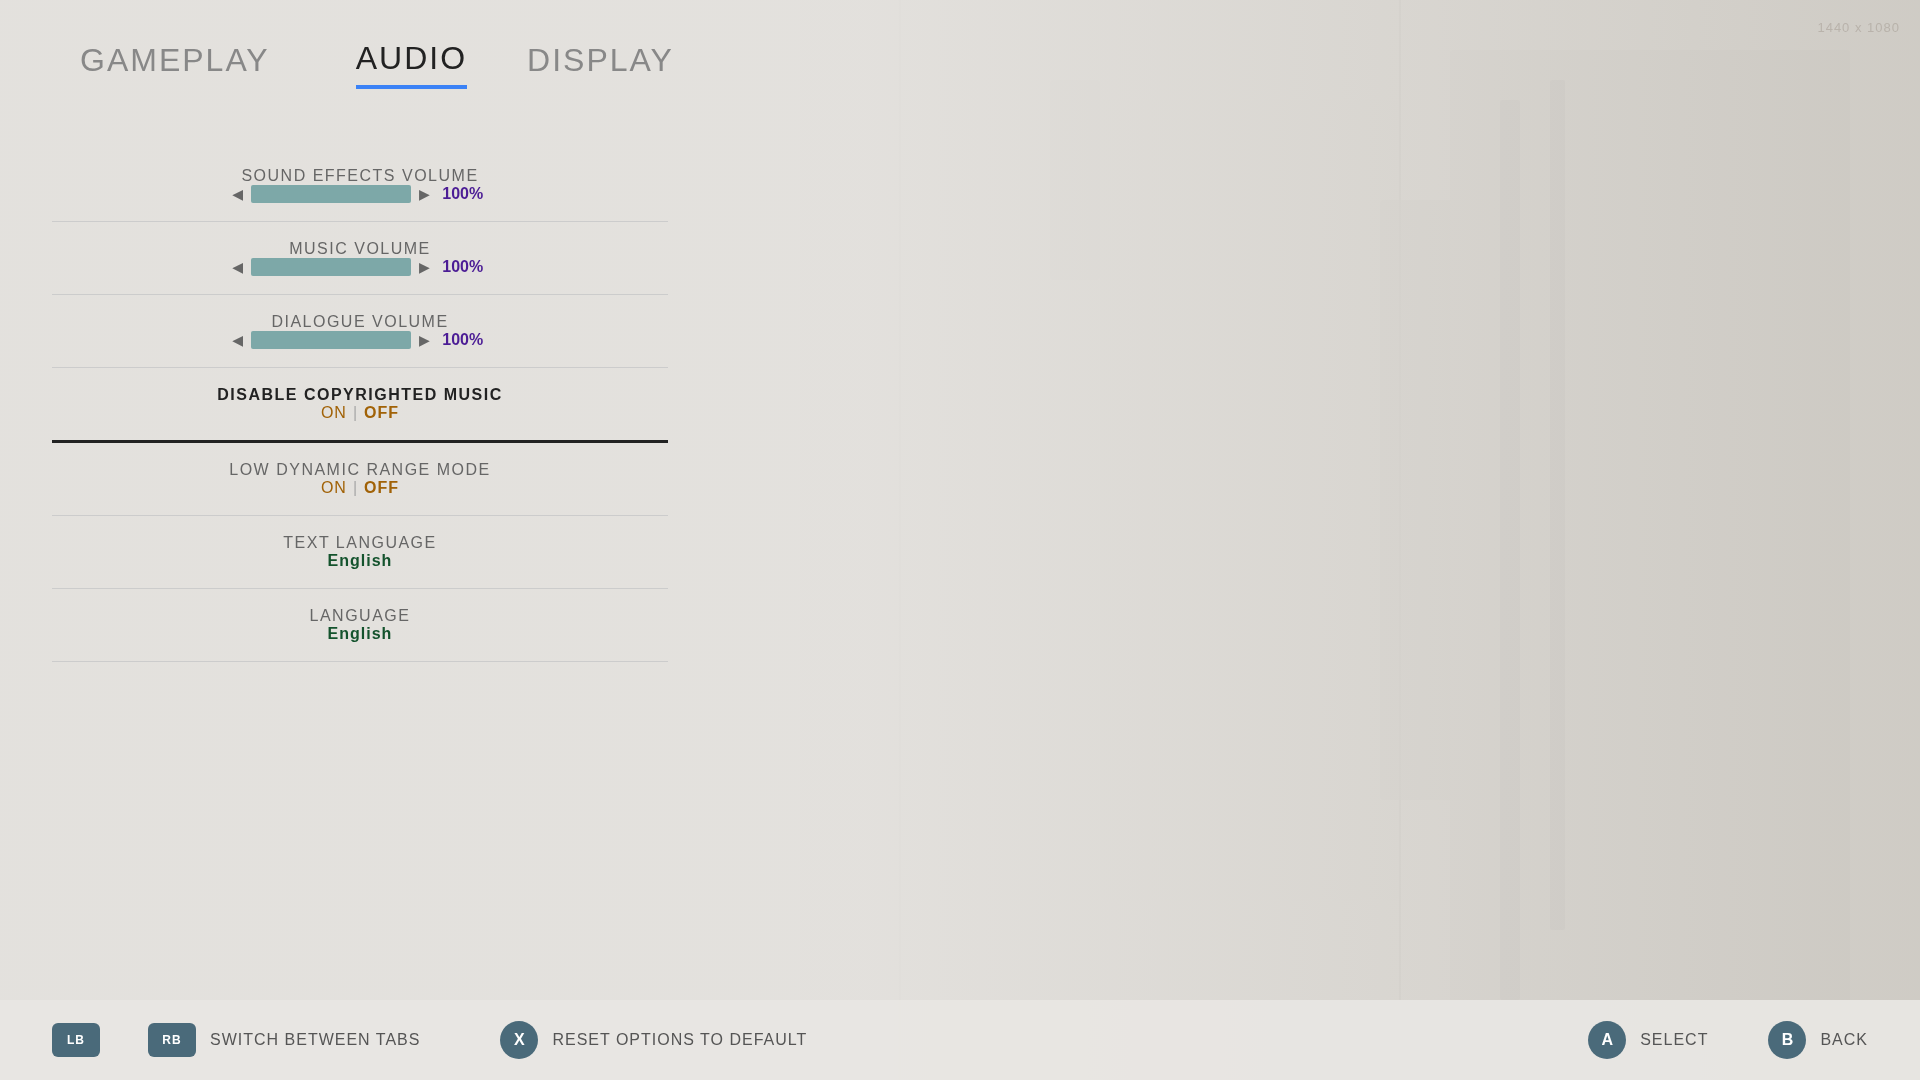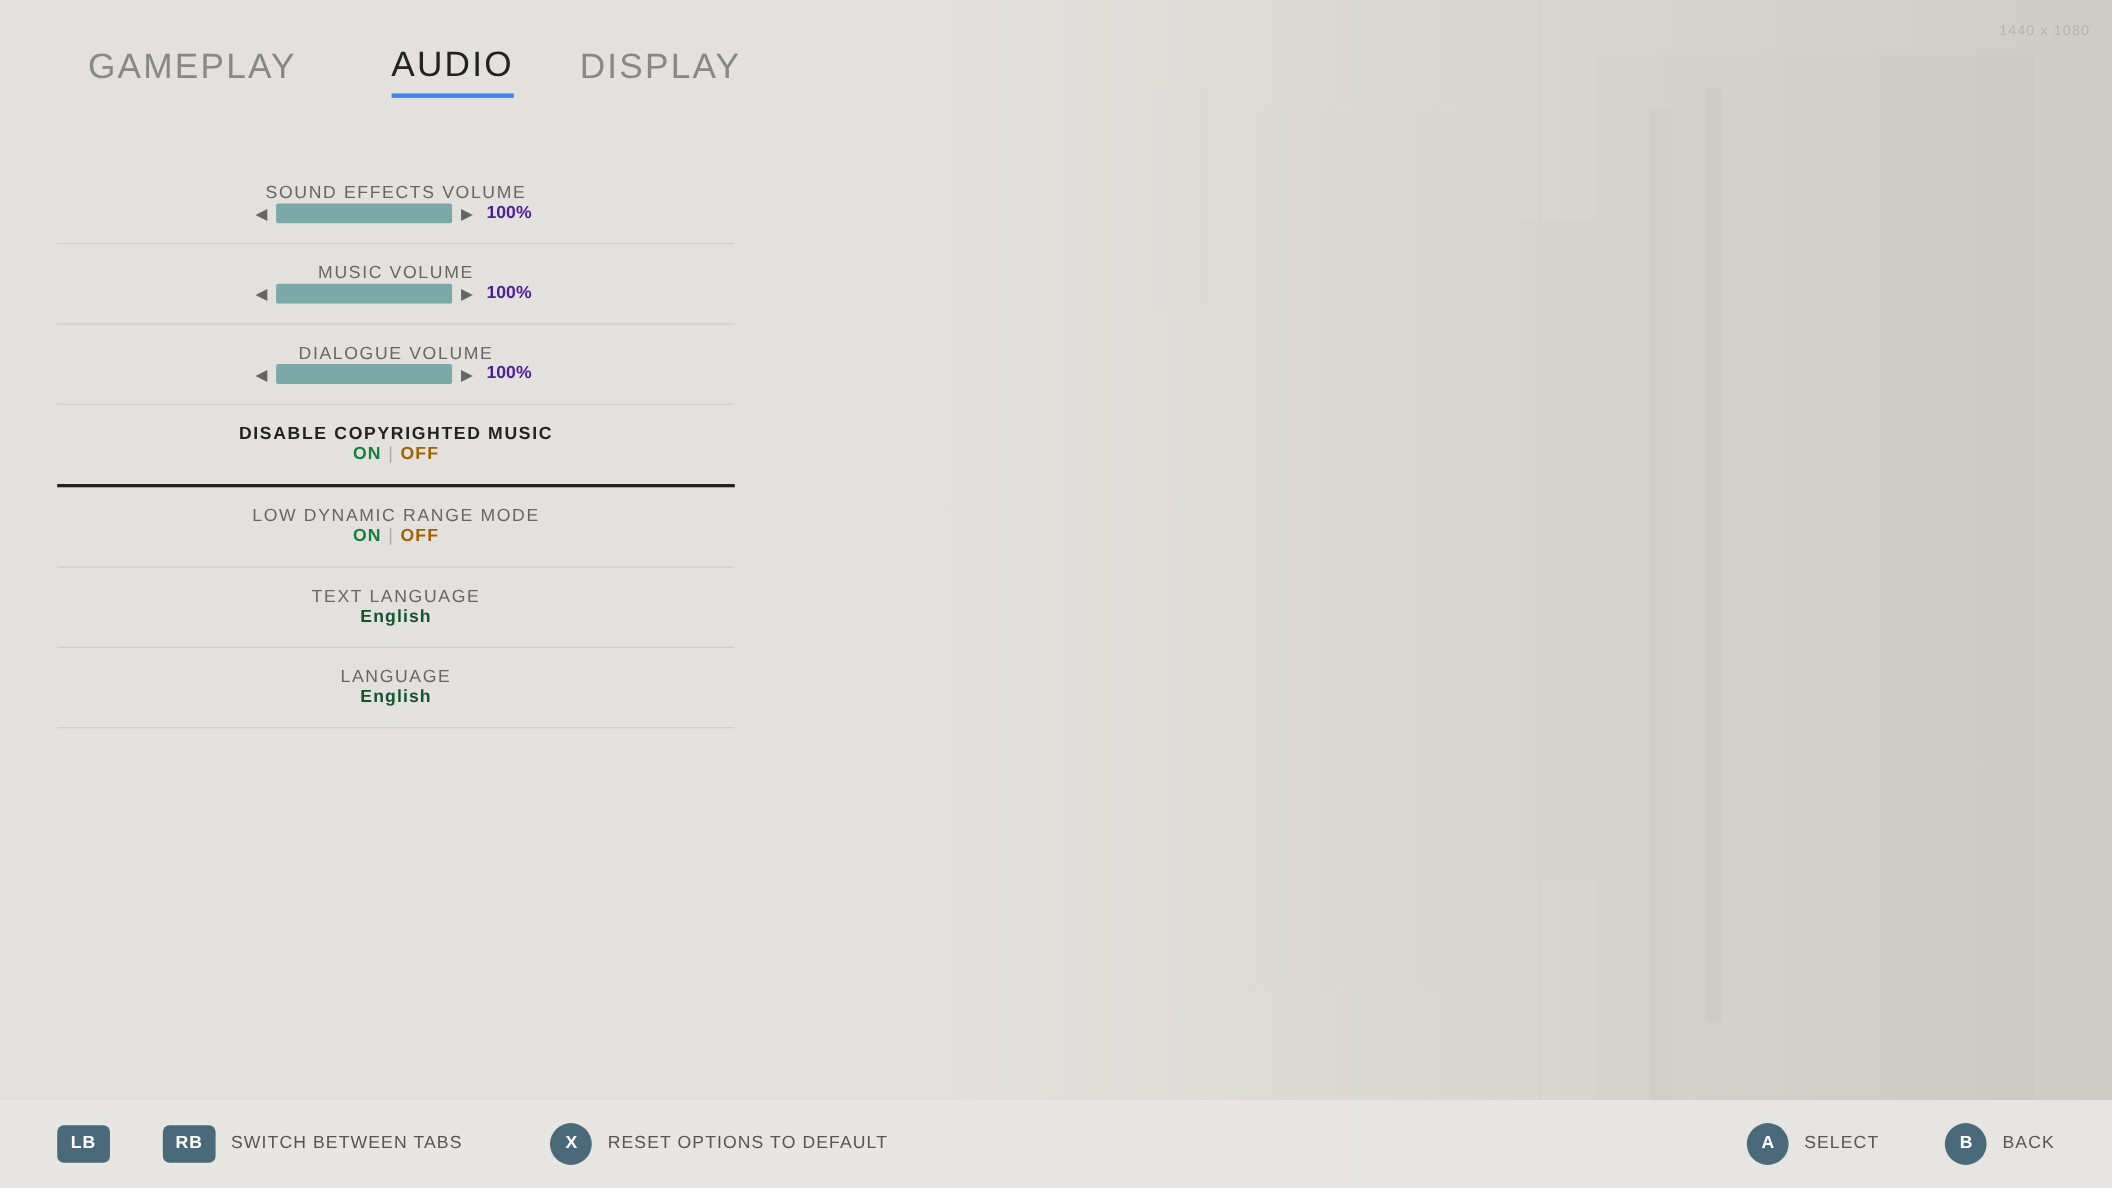--- a/index.html
+++ b/index.html
@@ -128,22 +128,22 @@
     
     .toggle-control {
       display: flex;
       align-items: center;
       gap: 6px;
       font-size: 16px;
       letter-spacing: 1px;
     }
 
     .toggle-on {
-      color: #15803d;
-      font-weight: 700;
+      color: #a16207;
+      font-weight: 400;
     }
 
     .toggle-separator {
       color: #aaa;
     }
 
     .toggle-off {
       color: #a16207;
       font-weight: 700;
     }
@@ -191,21 +191,21 @@
       align-items: center;
       gap: 14px;
       margin-right: 80px;
     }
 
     .btn-badge {
       display: flex;
       align-items: center;
       justify-content: center;
       border-radius: 6px;
-      font-size: 16px;
+      font-size: 12px;
       font-weight: 700;
       letter-spacing: 1px;
       color: white;
       min-width: 48px;
       height: 34px;
       padding: 0 10px;
     }
 
     .btn-lb {
       background: #4a6a7a;

